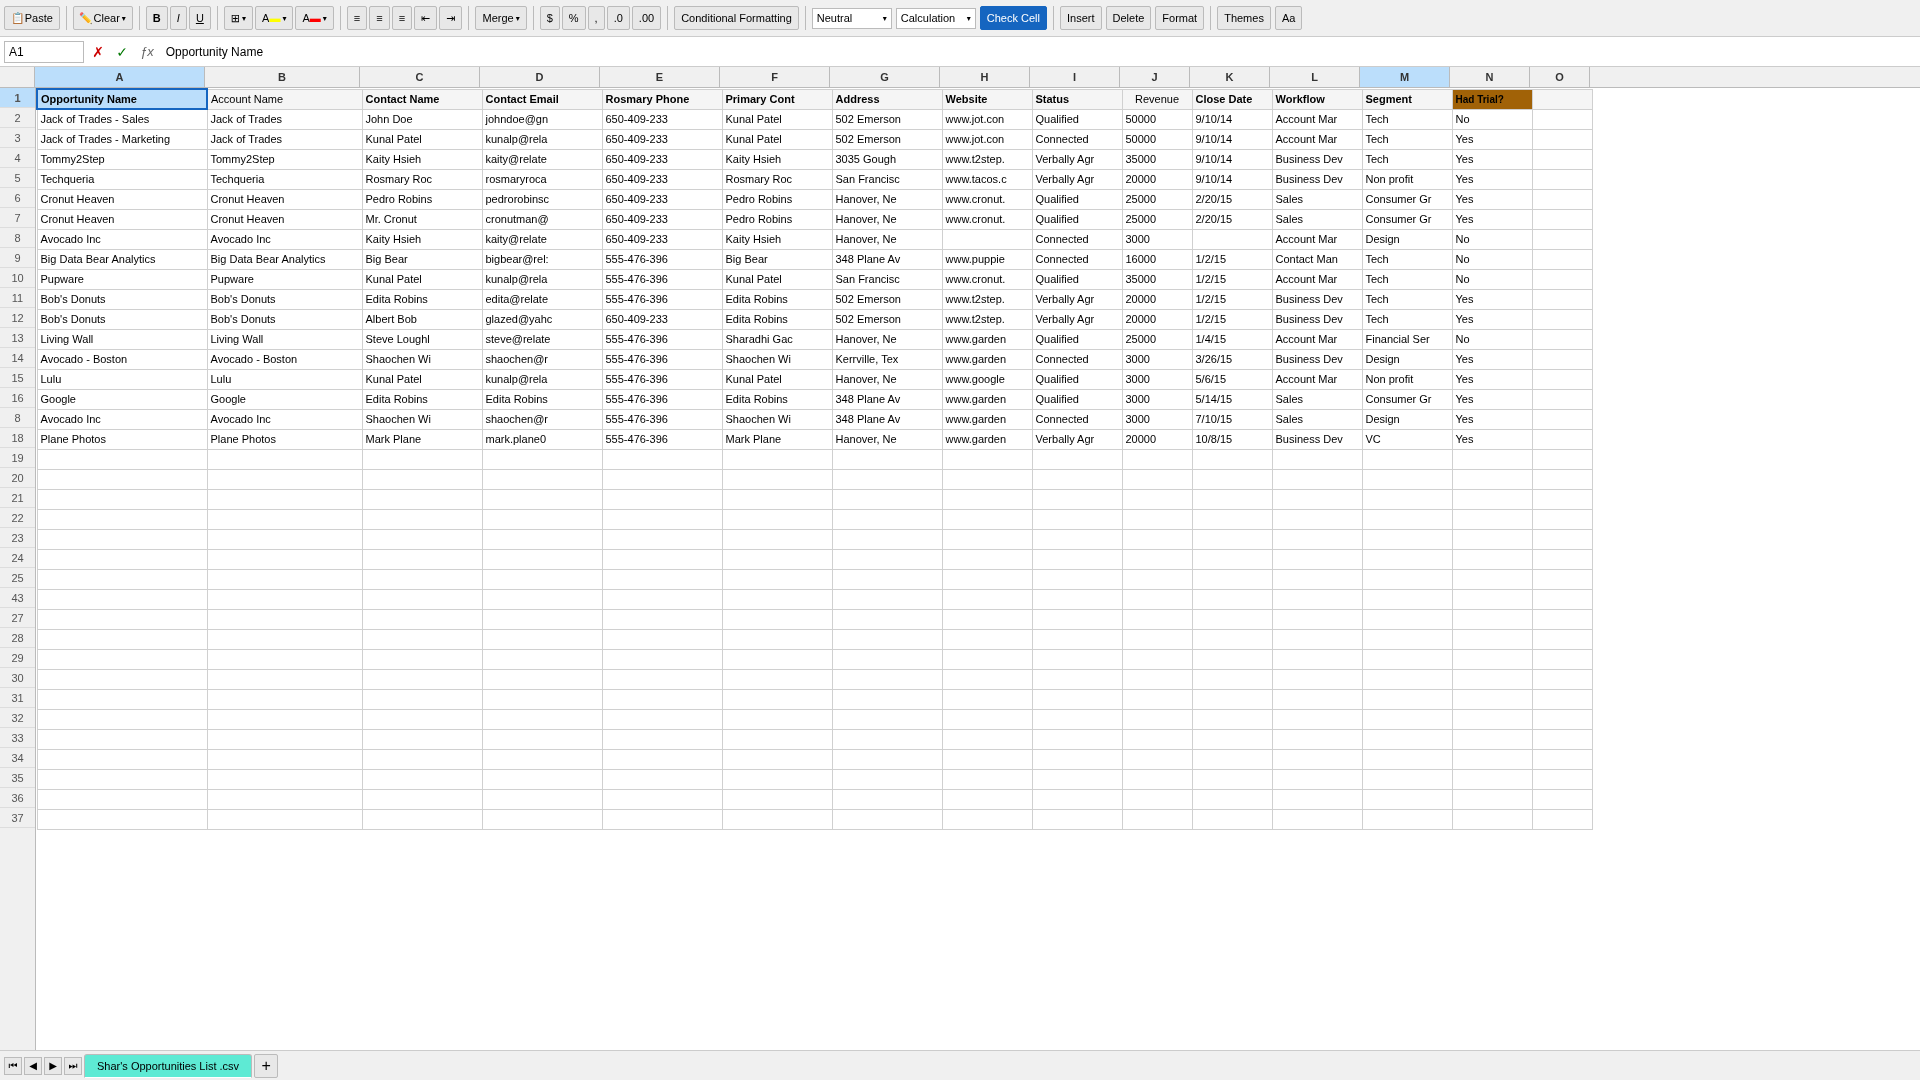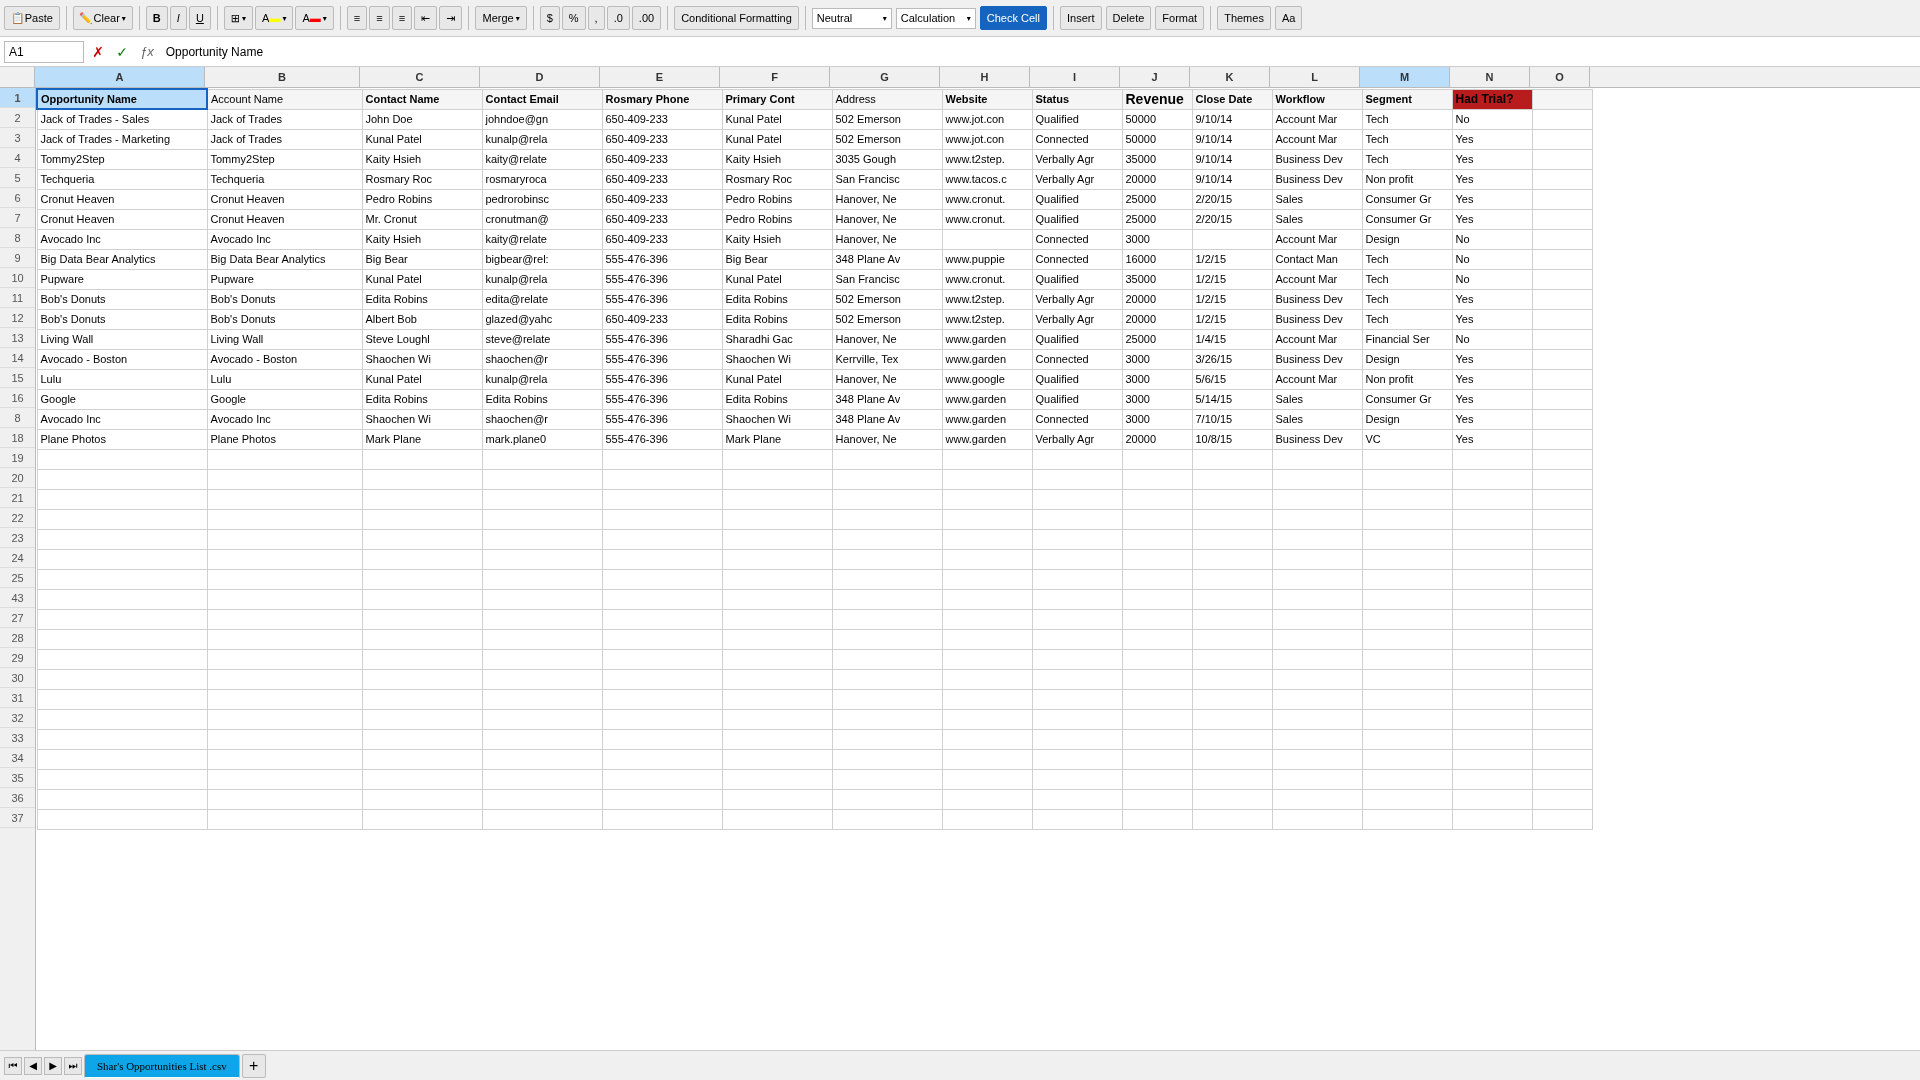--- a/index.html
+++ b/index.html
@@ -165,24 +165,23 @@
       border: 1px solid #bbb;
       border-bottom: none;
       background: #d0d0d0;
       cursor: pointer;
       font-size: 11px;
       display: flex;
       align-items: center;
       border-radius: 3px 3px 0 0;
     }
     .sheet-tab.active {
-      background: #0ea5e9;
+      background: #5eead4;
       border-bottom: 1px solid #fff;
       z-index: 1;
-      font-family: Liberation Serif, serif;
     }
     .add-sheet-btn {
       width: 24px;
       height: 24px;
       border: 1px solid #bbb;
       background: #e8e8e8;
       display: flex;
       align-items: center;
       justify-content: center;
       cursor: pointer;
@@ -394,28 +393,28 @@
             <col style="width: 60px;">
           </colgroup>
           <tbody>
             <tr>
               <td class="active-cell" style="background: rgb(187, 222, 251); font-weight: bold; font-size: 11px;">Opportunity Name</td>
               <td style="background: rgb(245, 245, 245); font-weight: normal; font-size: 11px;">Account Name</td>
               <td style="background: rgb(245, 245, 245); font-weight: bold; font-size: 11px;">Contact Name</td>
               <td style="background: rgb(245, 245, 245); font-weight: bold; font-size: 11px;">Contact Email</td>
               <td style="background: rgb(245, 245, 245); font-weight: bold; font-size: 11px;">Rosmary Phone</td>
               <td style="background: rgb(245, 245, 245); font-weight: bold; font-size: 11px;">Primary Cont</td>
-              <td style="background: rgb(245, 245, 245); font-weight: normal; font-size: 11px;">Address</td>
+              <td style="background: rgb(245, 245, 245); font-weight: bold; font-size: 11px;">Address</td>
               <td style="background: rgb(245, 245, 245); font-weight: bold; font-size: 11px;">Website</td>
               <td style="background: rgb(245, 245, 245); font-weight: bold; font-size: 11px;">Status</td>
-              <td style="background: rgb(245, 245, 245); font-weight: bold; font-size: 14px;">Revenue</td>
+              <td style="background: rgb(245, 245, 245); font-weight: normal; font-size: 11px; text-align: center;">Revenue</td>
               <td style="background: rgb(245, 245, 245); font-weight: bold; font-size: 11px;">Close Date</td>
               <td style="background: rgb(245, 245, 245); font-weight: bold; font-size: 11px;">Workflow</td>
               <td style="background: rgb(245, 245, 245); font-weight: bold; font-size: 11px;">Segment</td>
-              <td style="background: #b91c1c; font-weight: bold; font-size: 12px;">Had Trial?</td>
+              <td style="background: #a16207; font-weight: bold; font-size: 10px;">Had Trial?</td>
               <td style="background: rgb(245, 245, 245); font-weight: bold; font-size: 11px;"></td>
             </tr>
             <tr>
               <td>Jack of Trades - Sales</td>
               <td>Jack of Trades</td>
               <td>John Doe</td>
               <td>johndoe@gn</td>
               <td>650-409-233</td>
               <td>Kunal Patel</td>
               <td>502 Emerson</td>

